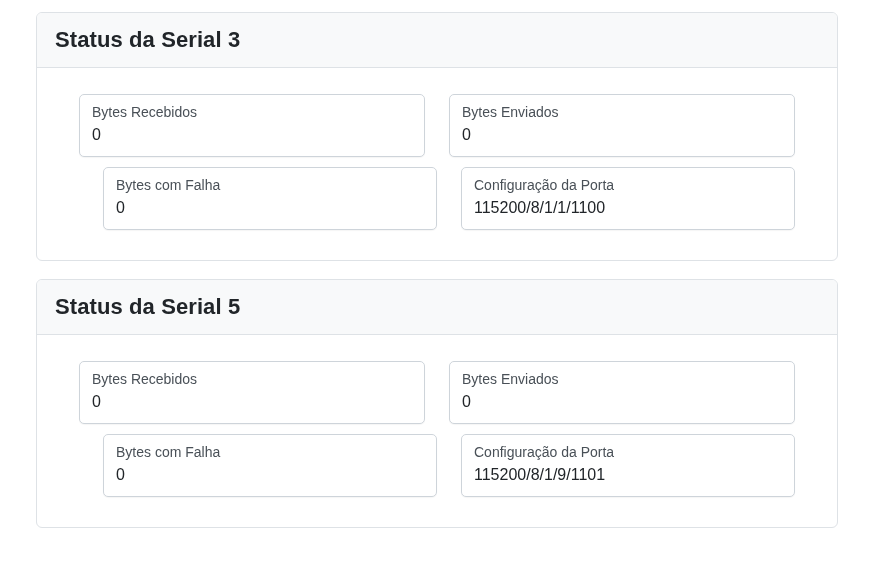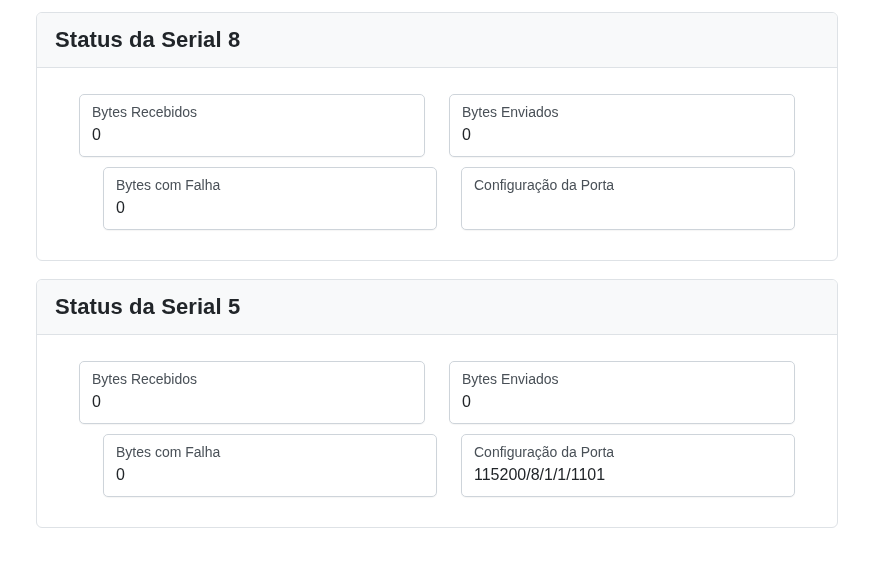--- a/index.html
+++ b/index.html
@@ -75,40 +75,41 @@
     color: #212529;
   }
 </style>
 </head>
 <body>
 
 <div class="page">
 
   <section class="card">
     <div class="card-header">
-      <span class="card-title">Status da Serial 8</span>
+      <span class="card-title">Status da Serial 3</span>
     </div>
     <div class="card-body">
       <div class="row">
         <div class="field">
           <span class="field-label">Bytes Recebidos</span>
           <span class="field-value">0</span>
         </div>
         <div class="field">
           <span class="field-label">Bytes Enviados</span>
           <span class="field-value">0</span>
         </div>
       </div>
       <div class="row">
         <div class="field">
           <span class="field-label">Bytes com Falha</span>
           <span class="field-value">0</span>
         </div>
         <div class="field">
           <span class="field-label">Configuração da Porta</span>
+          <span class="field-value">115200/8/1/1/1100</span>
         </div>
       </div>
     </div>
   </section>
 
   <section class="card">
     <div class="card-header">
       <span class="card-title">Status da Serial 5</span>
     </div>
     <div class="card-body">
@@ -122,19 +123,19 @@
           <span class="field-value">0</span>
         </div>
       </div>
       <div class="row">
         <div class="field">
           <span class="field-label">Bytes com Falha</span>
           <span class="field-value">0</span>
         </div>
         <div class="field">
           <span class="field-label">Configuração da Porta</span>
-          <span class="field-value">115200/8/1/1/1101</span>
+          <span class="field-value">115200/8/1/9/1101</span>
         </div>
       </div>
     </div>
   </section>
 
 </div>
 
 </body></html>

